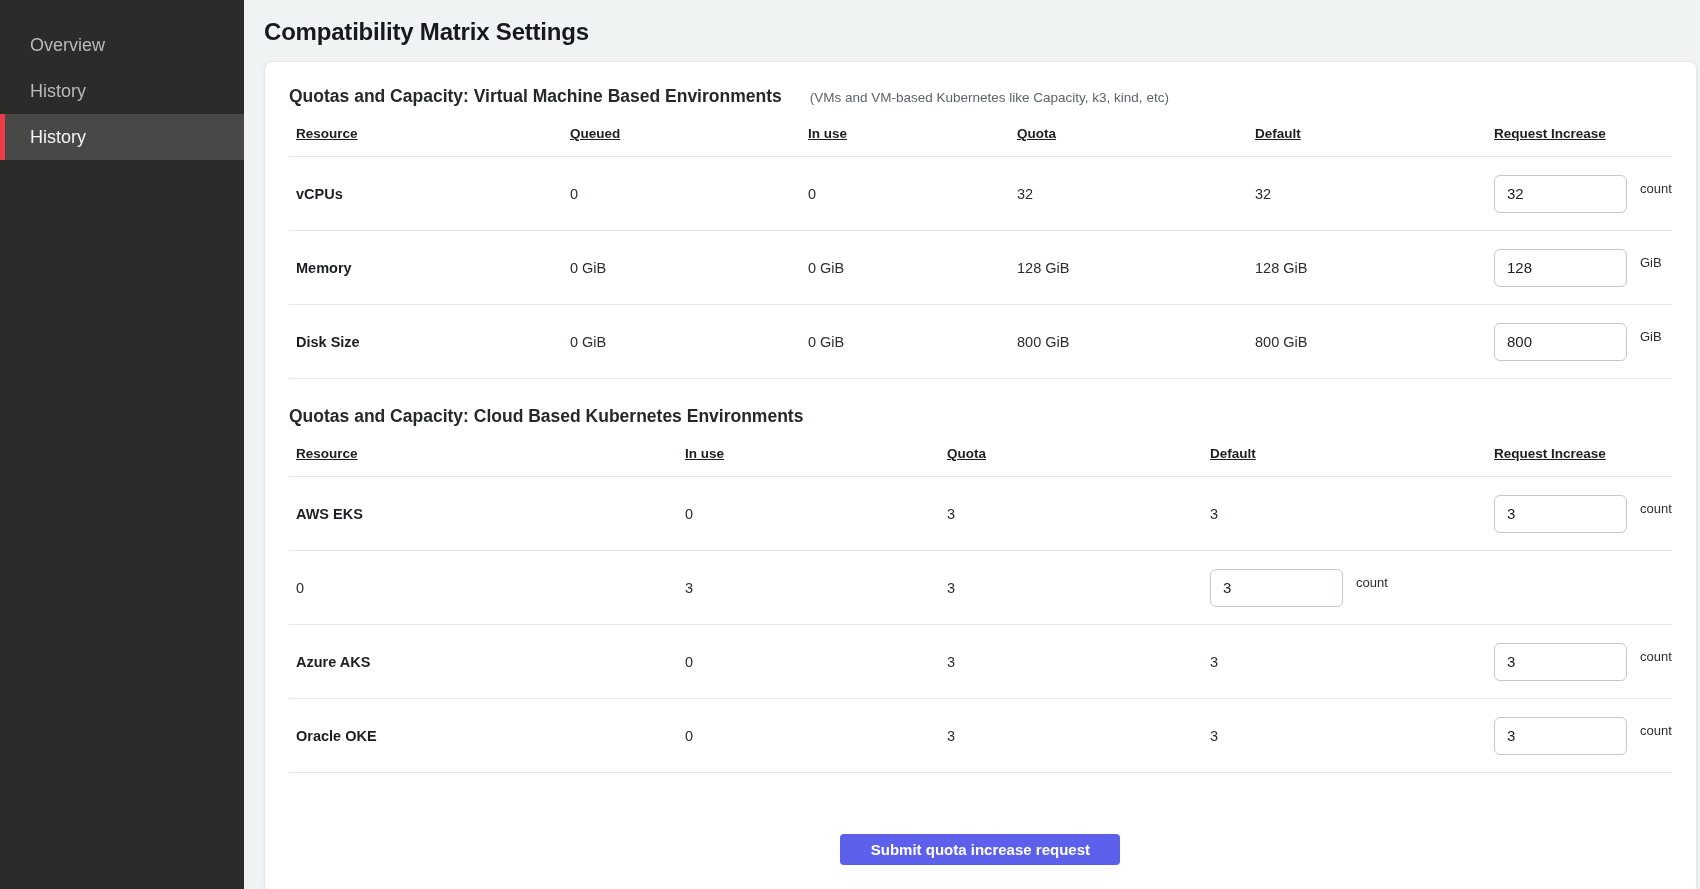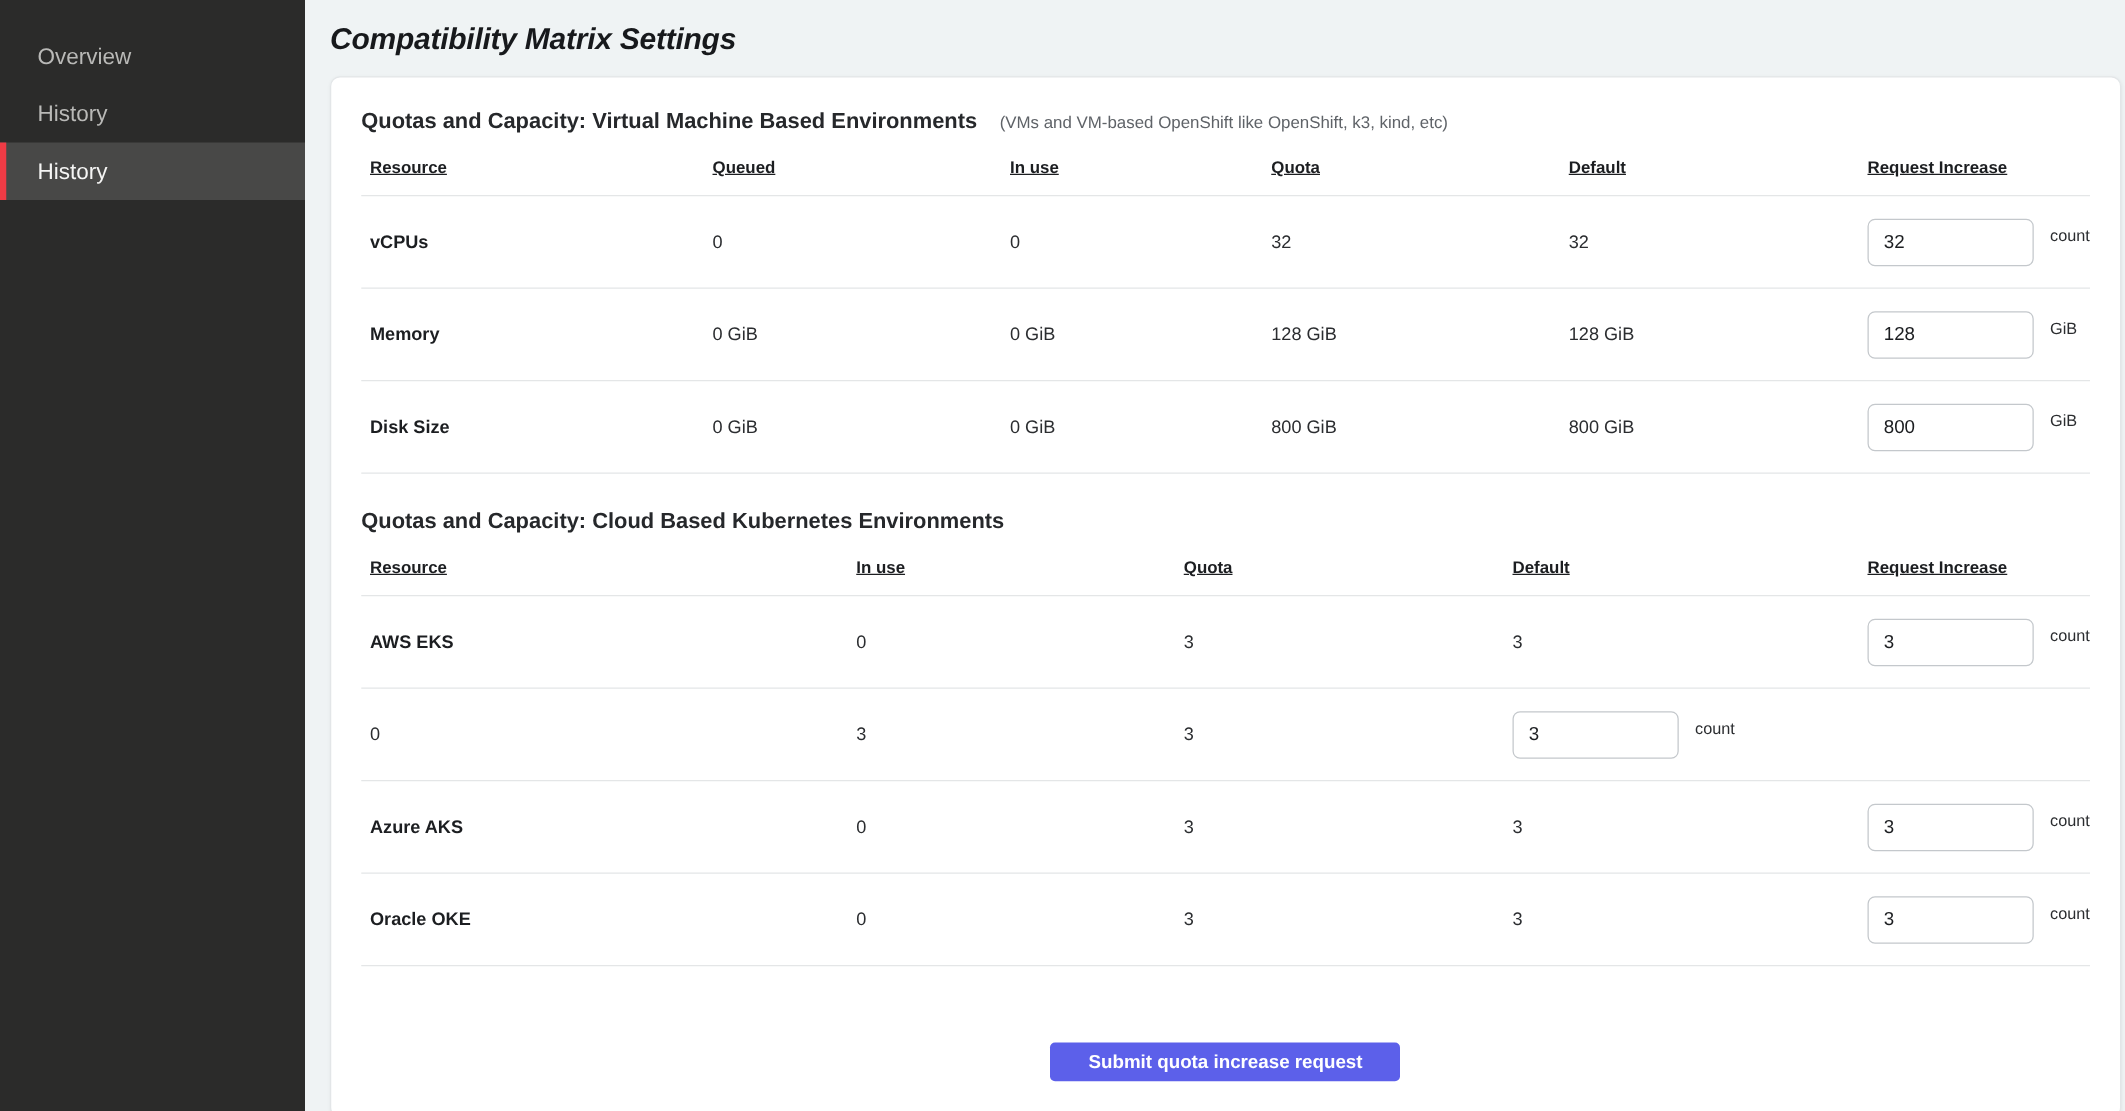--- a/index.html
+++ b/index.html
@@ -39,31 +39,30 @@
     flex: 1;
     background: #eff3f4;
     padding: 18px 18px 0 20px;
   }
   .page-title {
     font-size: 24px;
     font-weight: 700;
     color: #17191c;
     margin: 0 0 15px 0;
     letter-spacing: -0.2px;
-    font-style: italic;
   }
   .card {
     background: #ffffff;
     border: 1px solid #e3e6e8;
     border-radius: 8px;
     box-shadow: 0 1px 3px rgba(0,0,0,0.06);
     padding: 24px 24px 28px 24px;
   }
 
-  .section-heading { display: flex; align-items: baseline; gap: 18px; margin: 0 0 4px 0; }
+  .section-heading { display: flex; align-items: baseline; gap: 28px; margin: 0 0 4px 0; }
   .section-heading.second { margin-top: 27px; }
   .section-title { font-size: 17.5px; font-weight: 600; color: #26282b; }
   .section-subtitle { font-size: 13.5px; color: #5f6368; }
 
   .grid-row { display: grid; align-items: center; padding-left: 7px; border-bottom: 1px solid #e4e6e7; }
   .t1 { grid-template-columns: 274px 238px 209px 238px 239px 1fr; }
   .t2 { grid-template-columns: 389px 262px 263px 284px 1fr; }
   .header-row { height: 46px; font-size: 13.5px; font-weight: 700; color: #1c1e21; text-decoration: underline; }
   .data-row { height: 74px; font-size: 14.5px; color: #2b2d30; }
   .resource-cell { font-weight: 600; color: #1c1e21; }
@@ -118,21 +117,21 @@
   </div>
 </div>
 
 <div class="main">
   <h1 class="page-title">Compatibility Matrix Settings</h1>
 
   <div class="card">
 
     <div class="section-heading">
       <span class="section-title">Quotas and Capacity: Virtual Machine Based Environments</span>
-      <span class="section-subtitle">(VMs and VM-based OpenShift like OpenShift, k3, kind, etc)</span>
+      <span class="section-subtitle">(VMs and VM-based Kubernetes like Capacity, k3, kind, etc)</span>
     </div>
 
     <div class="grid-row t1 header-row">
       <div>Resource</div>
       <div>Queued</div>
       <div>In use</div>
       <div>Quota</div>
       <div>Default</div>
       <div>Request Increase</div>
     </div>

